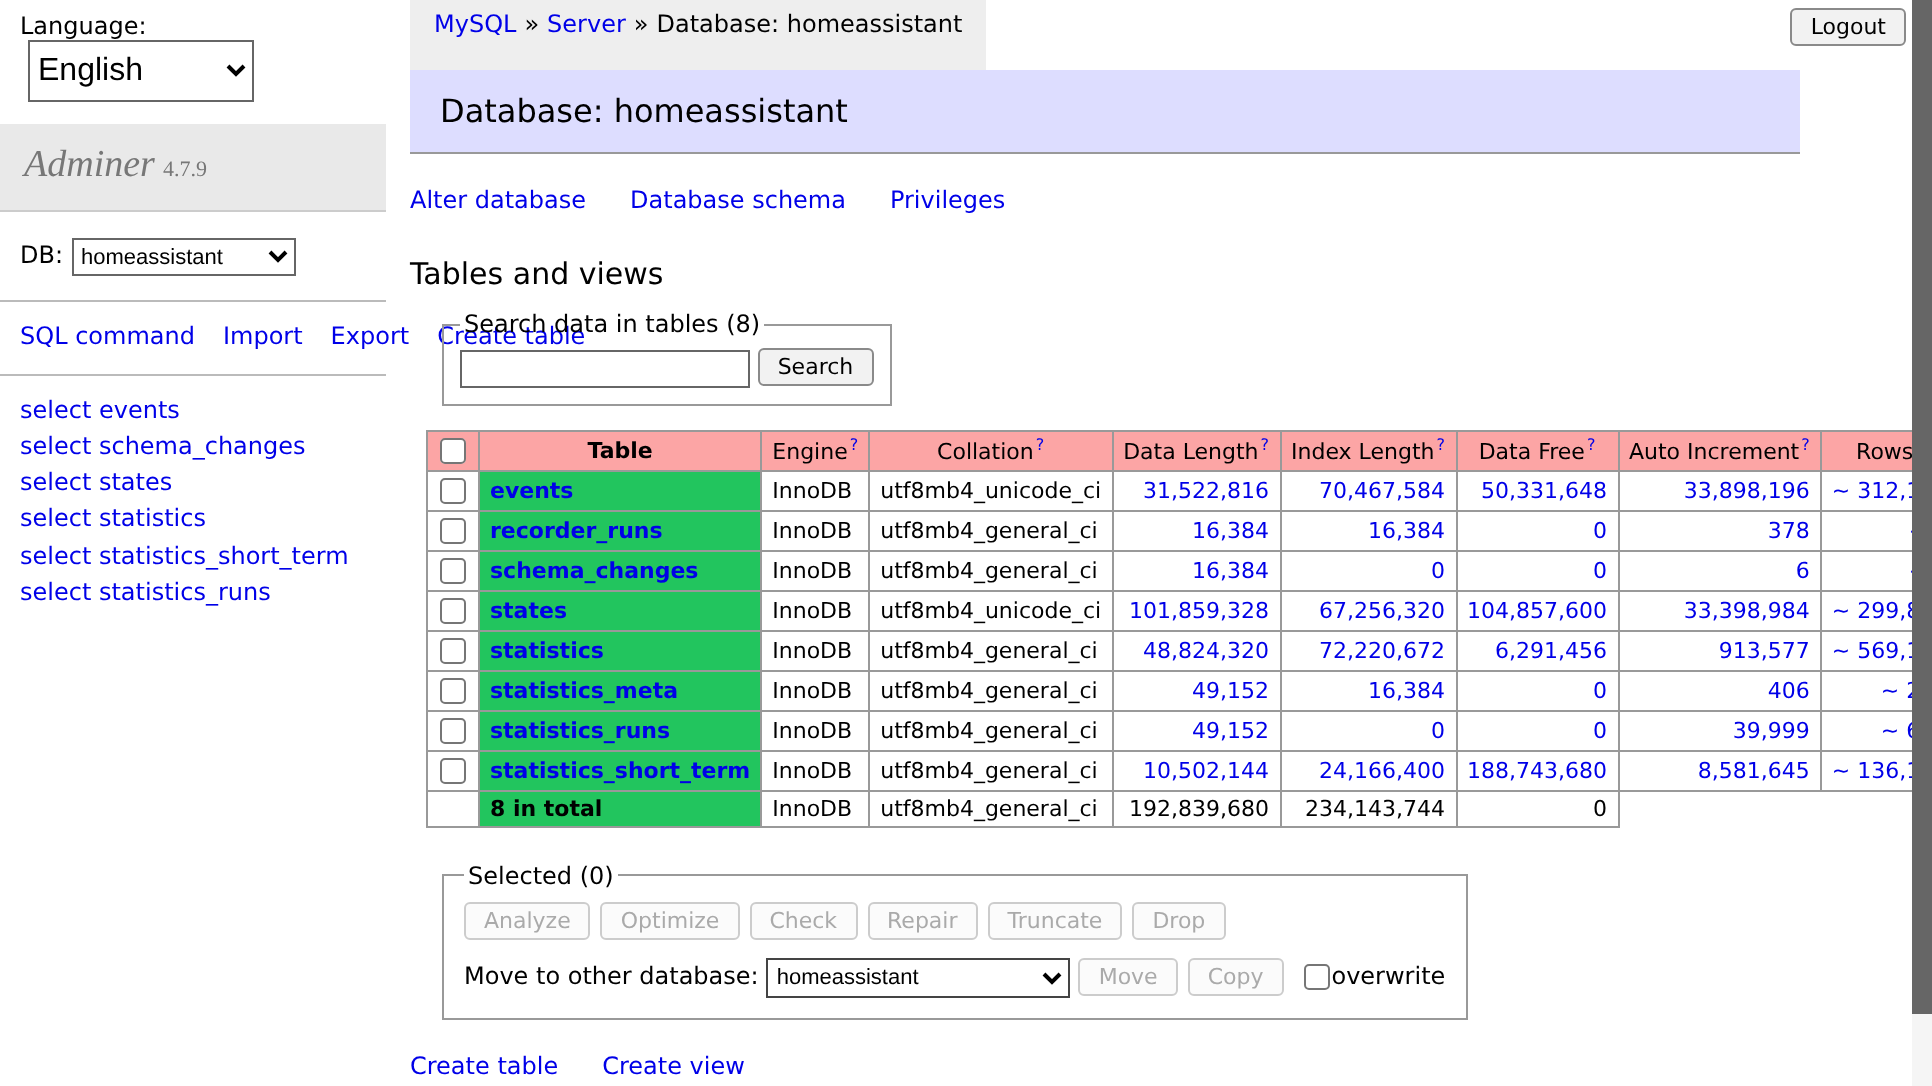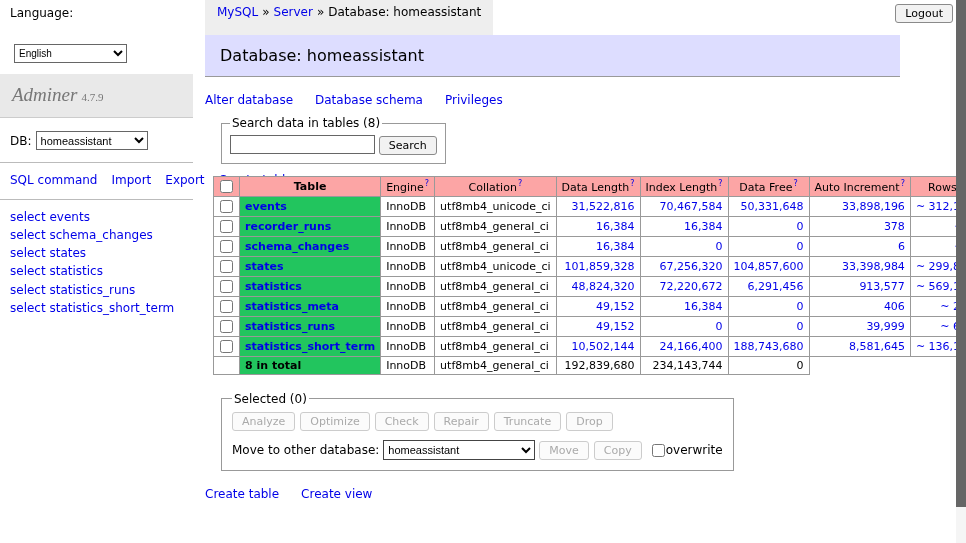--- a/index.html
+++ b/index.html
@@ -7,21 +7,21 @@
   body {
     width: 966px; height: 543px; position: relative; overflow: hidden;
     background: #fff; color: #000;
     font-family: "DejaVu Sans", sans-serif; font-size: 12px;
   }
   a { color: #0000e8; text-decoration: none; cursor: pointer; }
 
   
   #menu { position: absolute; left: 0; top: 0; width: 193px; }
   .lang-row { padding: 6px 8px 4px 10px; }
-  .lang-row select { width: 113px; height: 19px; font-size: 10px; border: 1px solid #666; background: #fff; margin-left: 4px; margin-top: 24px; }
+  .lang-row select { width: 113px; height: 31px; font-size: 16px; border: 1px solid #666; background: #fff; margin-left: 4px; }
   h1.brand {
     margin: 7px 0 0; padding: 10px 12px 11px; font-weight: normal;
     background: #e9e9e9; color: #777; border-bottom: 1px solid #ccc;
     font-size: 19px; font-style: italic; font-family: Liberation Serif, serif;
   }
   h1.brand .version { font-size: 11px; font-style: normal; color: #777; margin-left: 4px; }
   .db-row { padding: 13px 8px 12px 10px; border-bottom: 1px solid #bbb; }
   .db-row select { width: 112px; height: 19px; font-size: 11px; border: 1px solid #666; background: #fff; margin-left: 4px; }
   .menu-actions { padding: 8px 8px 9px 10px; border-bottom: 1px solid #bbb; line-height: 1.55; }
   .menu-actions a { margin-right: 14px; white-space: nowrap; }
@@ -95,35 +95,36 @@
   </h1>
   <div class="db-row">
     <span>DB:</span><select><option>homeassistant</option></select>
   </div>
   <div class="menu-actions"><a>SQL command</a><a>Import</a><a>Export</a><a>Create table</a></div>
   <div class="menu-tables">
       <a>select events</a>
       <a>select schema_changes</a>
       <a>select states</a>
       <a>select statistics</a>
+      <a>select statistics_short_term</a>
       <a>select statistics_runs</a>
-      <a>select statistics_short_term</a>
     </div>
 </div>
 
 <div id="breadcrumb"><a>MySQL</a><span class="sep">»</span><a>Server</a><span class="sep">»</span><span>Database: homeassistant</span></div>
 <div id="logout-wrap">
   <button class="std">Logout</button>
 </div>
 
 <div id="content">
   <h2 class="page-title">Database: homeassistant</h2>
 
   <div class="link-row"><a>Alter database</a><a>Database schema</a><a>Privileges</a></div>
 
+  <h3>Tables and views</h3>
 
   <fieldset>
     <legend>Search data in tables (8)</legend>
     <input type="text" class="search-input" value="" style="">
     <button class="std">Search</button>
   </fieldset>
 
   <table class="db-tables">
     <thead>
         <tr id="head-row">

